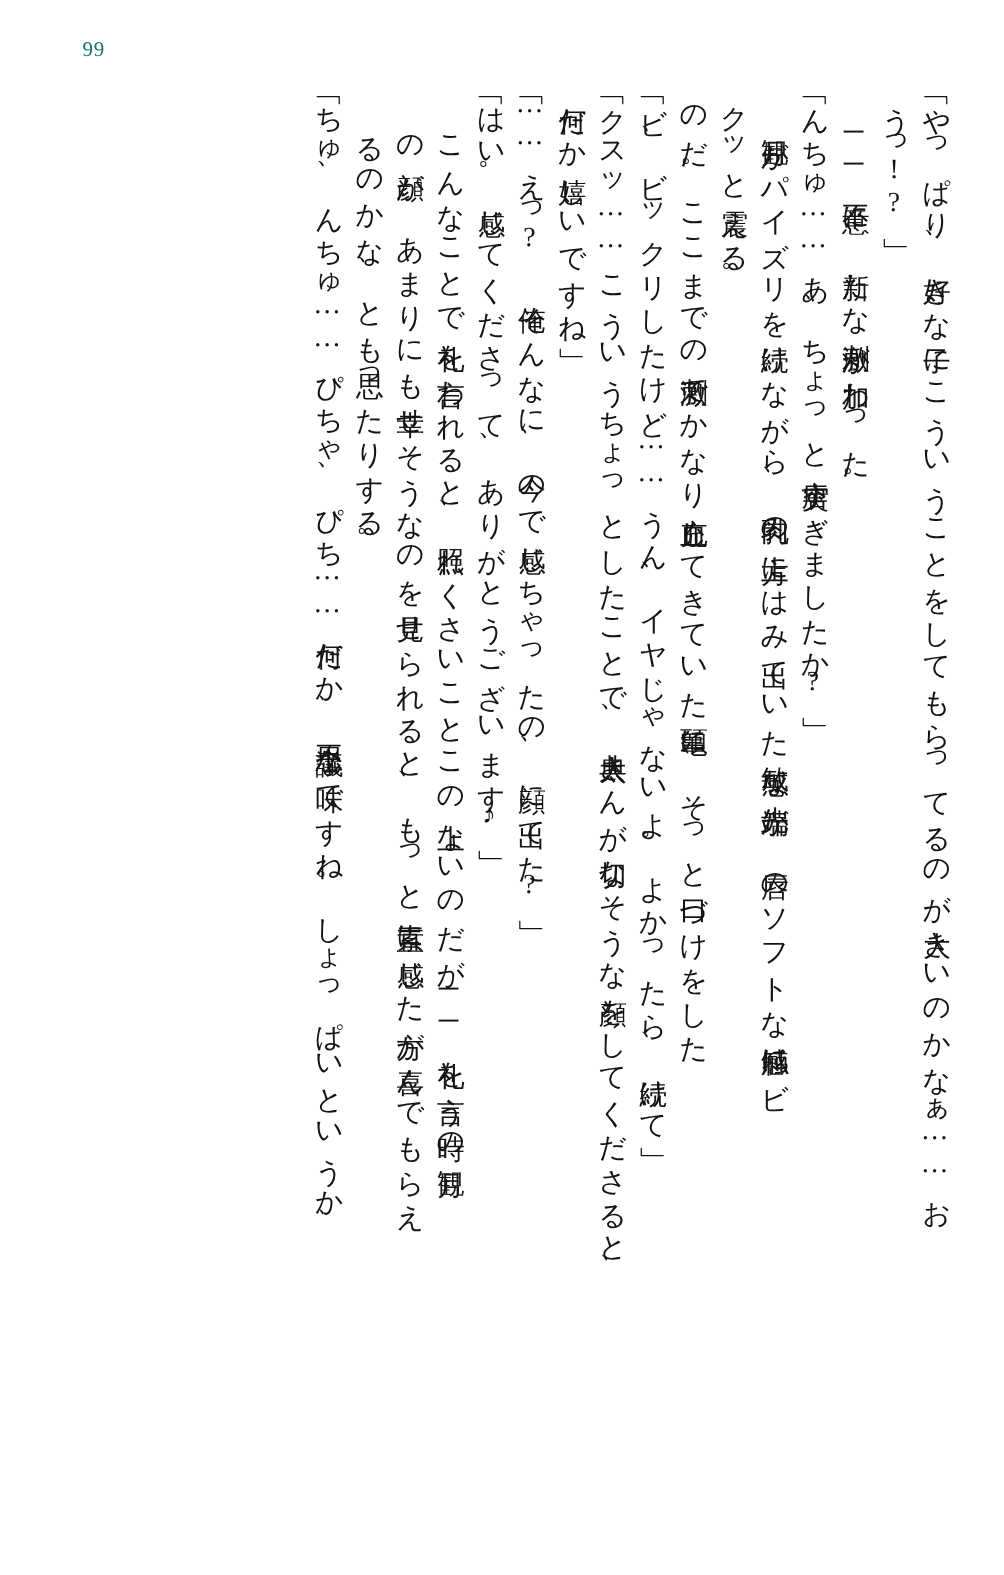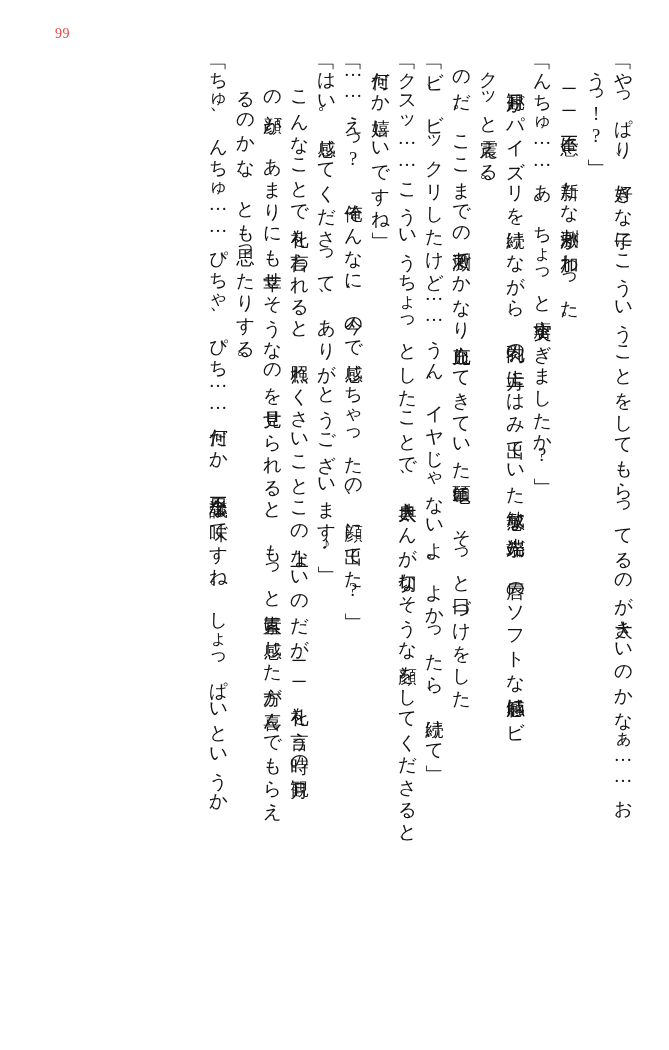--- a/index.html
+++ b/index.html
@@ -21,21 +21,21 @@
     width: 669px;
     height: 1050px;
     box-sizing: border-box;
   }
   #page-number {
     position: absolute;
     left: 55px;
     top: 26px;
     font-size: 14px;
     font-family: "Liberation Serif", "DejaVu Serif", serif;
-    color: #ef4444;
+    color: #0f766e;
     letter-spacing: 0.5px;
   }
   #text-block {
     position: absolute;
     left: 36px;
     top: 58px;
     width: 600px;
     height: 965px;
     display: flex;
     flex-direction: row-reverse;

